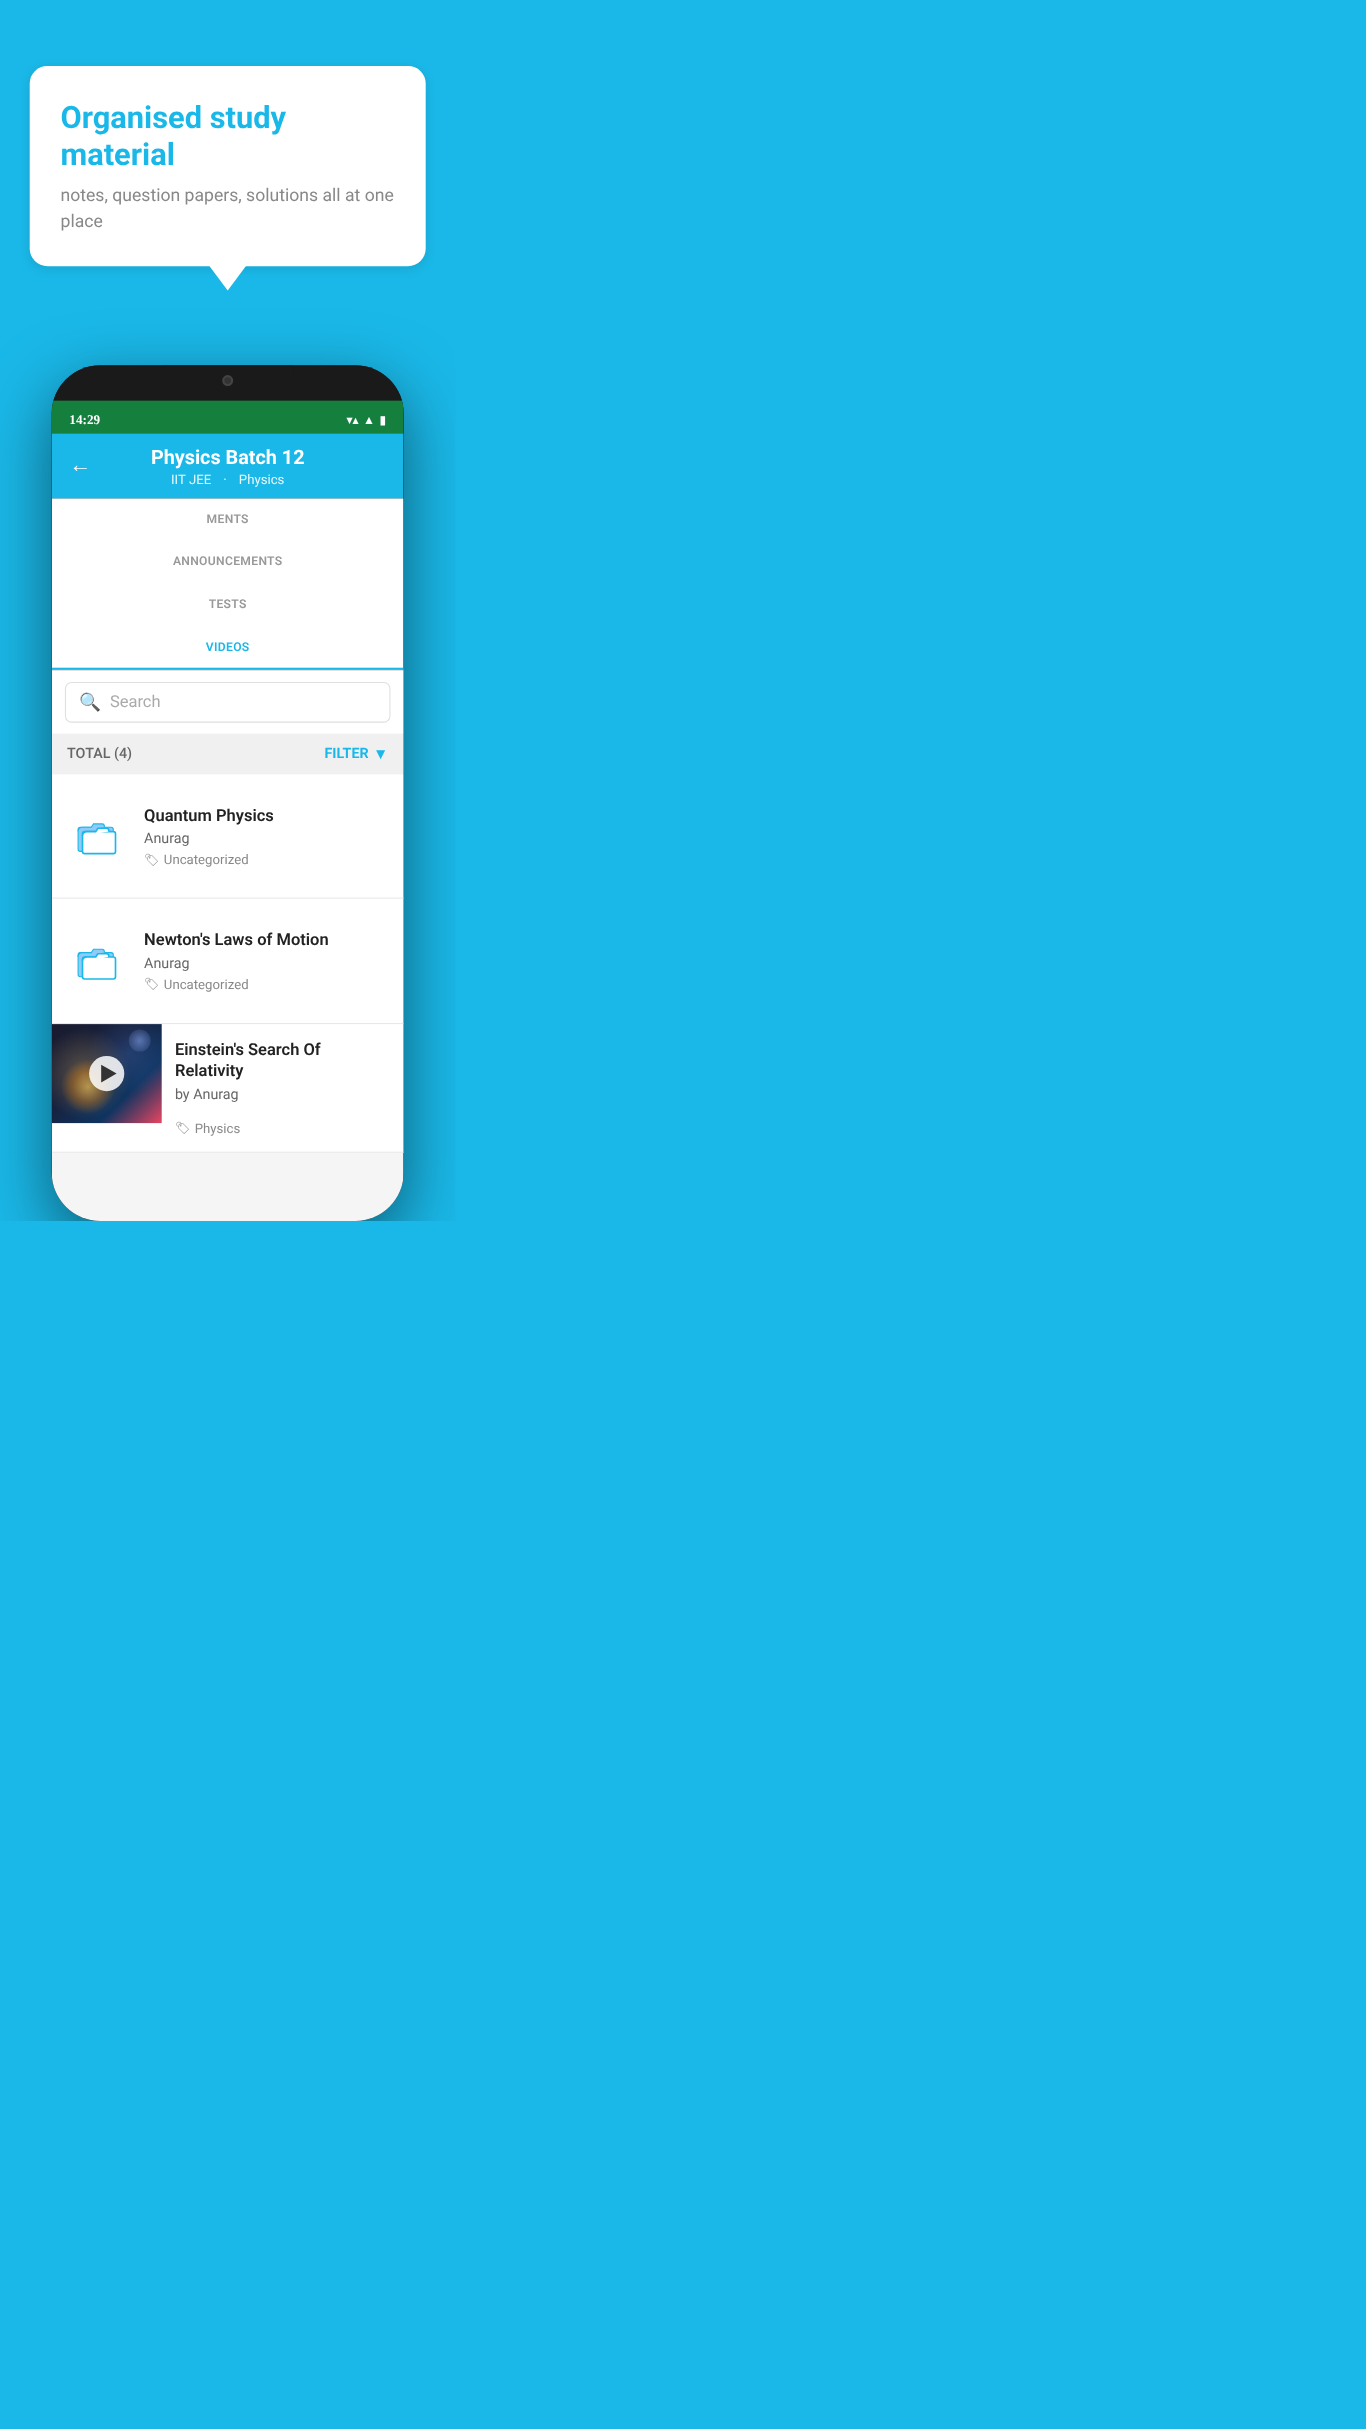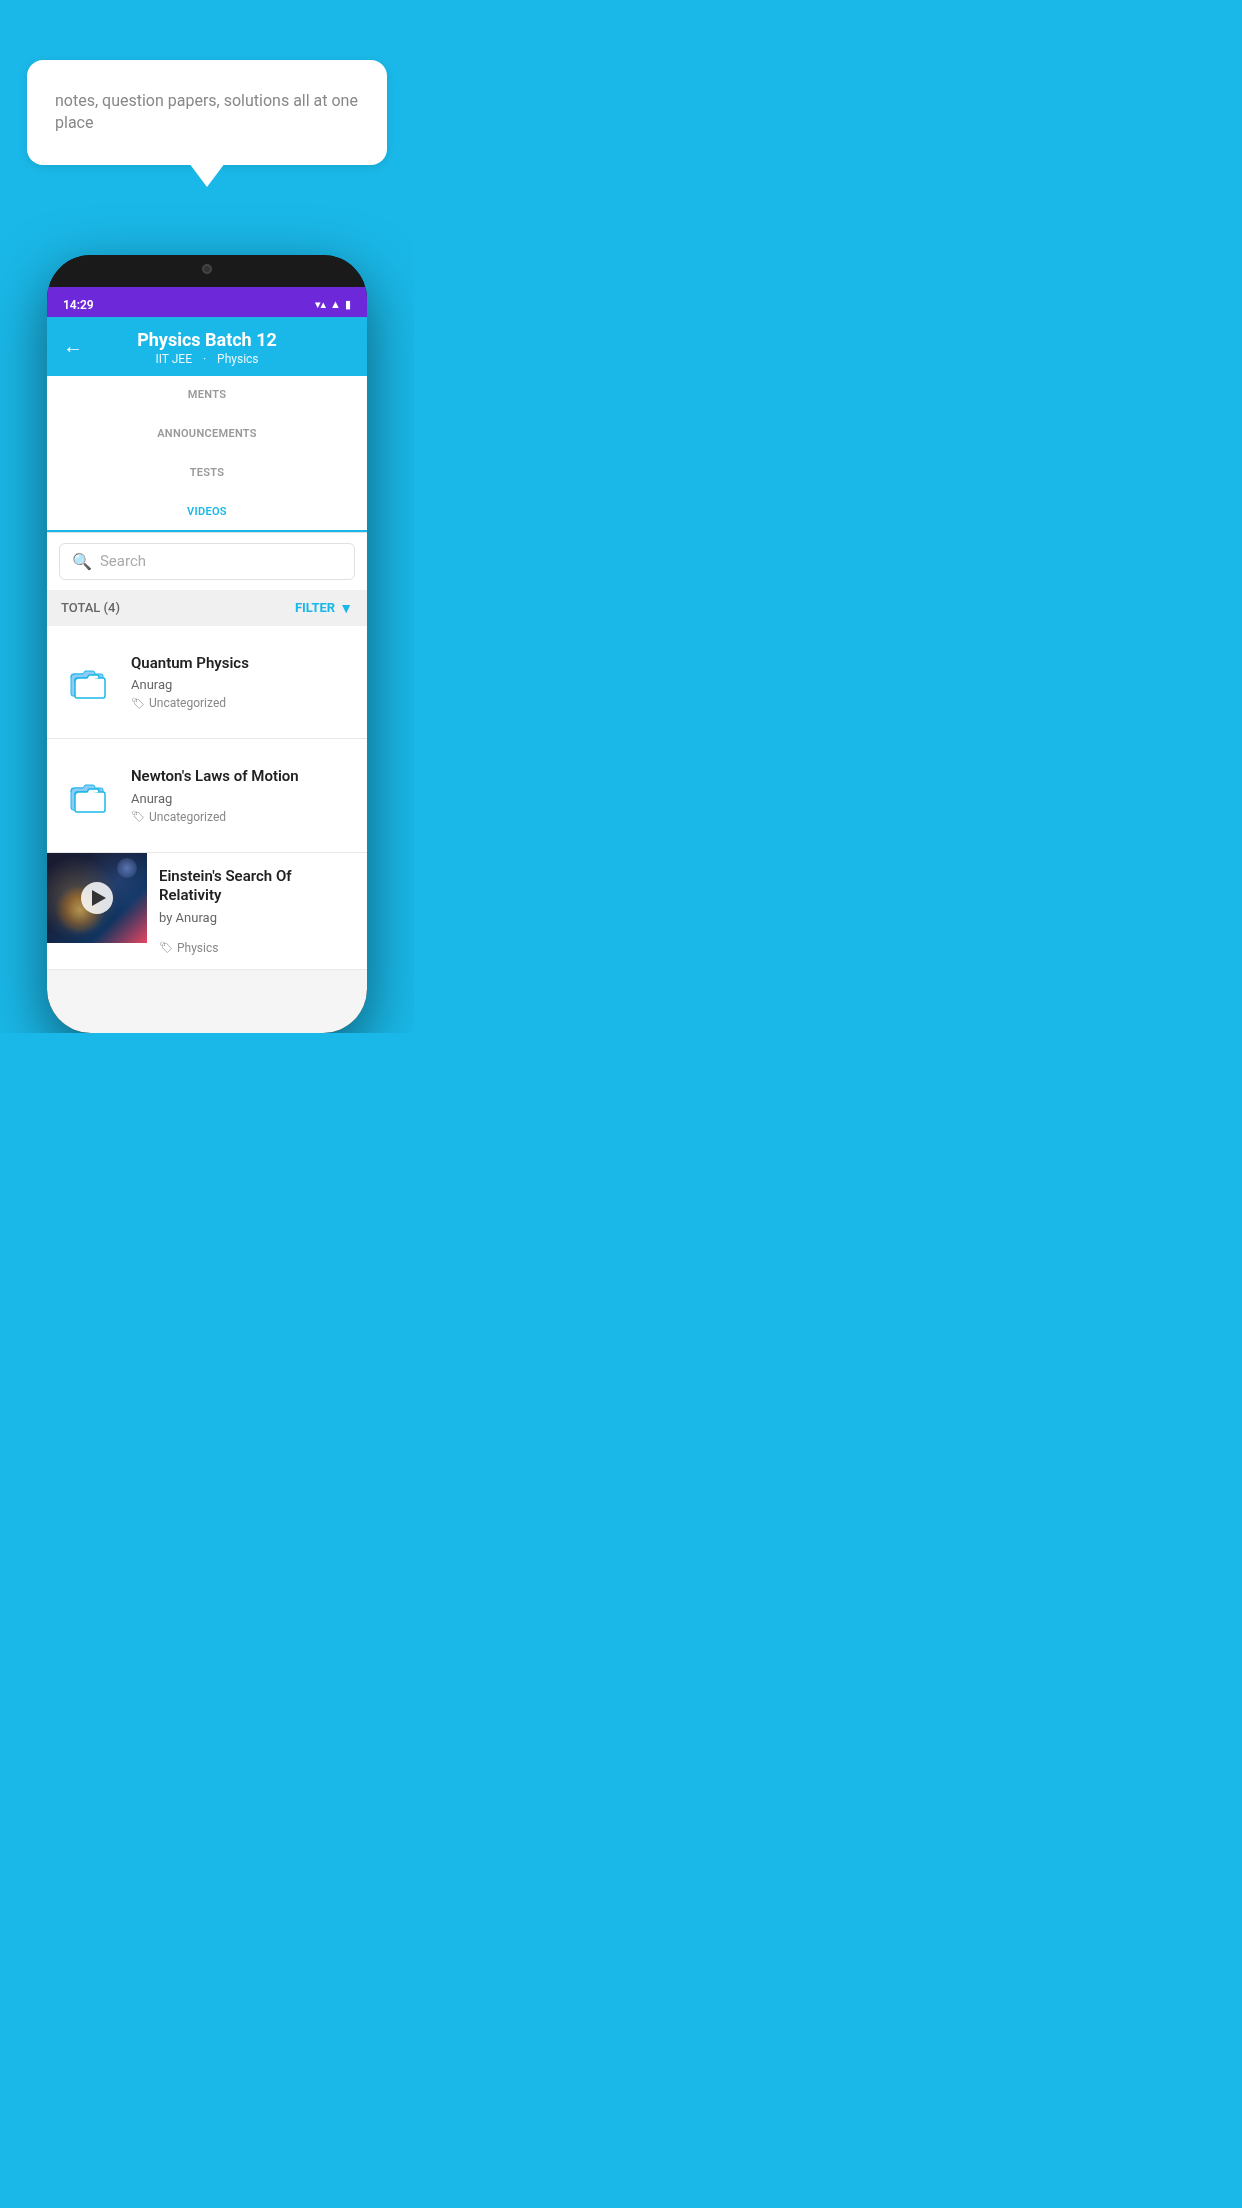--- a/index.html
+++ b/index.html
@@ -95,27 +95,28 @@
     .camera-dot {
       width: 10px;
       height: 10px;
       background: #333;
       border-radius: 50%;
       border: 2px solid #444;
     }
 
     
     .status-bar {
-      background: #6d28d9;
+      background: #15803d;
       height: 30px;
       display: flex;
       align-items: center;
       justify-content: space-between;
       padding: 0 16px;
       padding-top: 6px;
+      font-family: Liberation Serif, serif;
     }
 
     .status-time {
       color: white;
       font-size: 12px;
       font-weight: 600;
     }
 
     .status-icons {
       display: flex;
@@ -391,20 +392,21 @@
       height: 32px;
       background: #1a1a1a;
       position: relative;
     }
   </style>
 </head>
 <body>
 
 <div class="top-section">
   <div class="speech-bubble">
+    <div class="bubble-title">Organised study material</div>
     <div class="bubble-subtitle">notes, question papers, solutions all at one place</div>
   </div>
 </div>
 
 <div class="phone-wrapper">
   <div class="phone">
 
     <div class="phone-inner">
 
       <div class="phone-top-bar">

